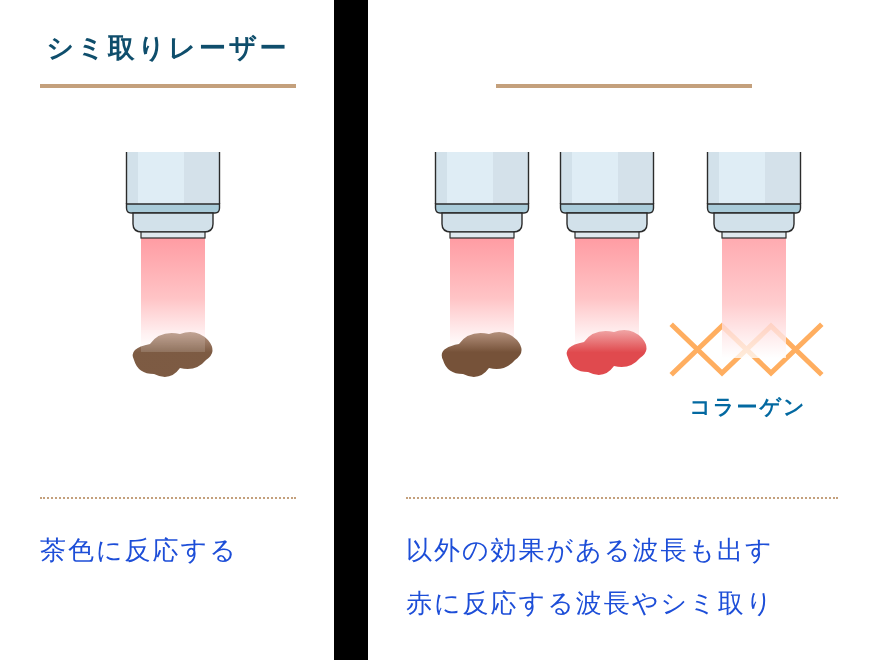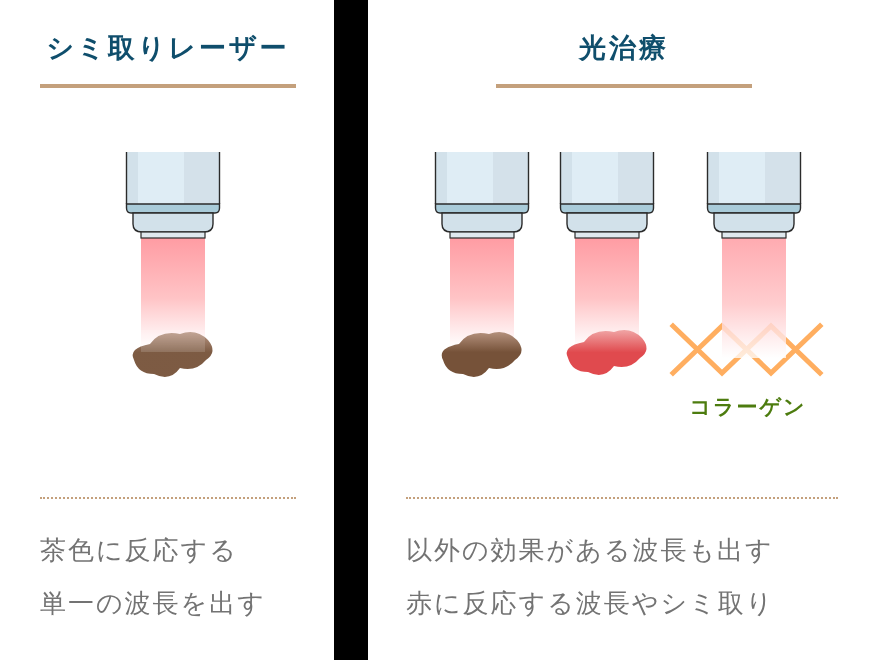--- a/index.html
+++ b/index.html
@@ -4,24 +4,24 @@
 <style>
   html,body{margin:0;padding:0;}
   body{width:880px;height:660px;position:relative;background:#ffffff;overflow:hidden;
        font-family:"DejaVu Sans","Liberation Sans",sans-serif;}
   .panel{position:absolute;top:0;height:660px;}
   .divider{position:absolute;left:334px;top:0;width:34px;height:660px;background:#000;}
   .title{position:absolute;top:30px;font-size:27px;font-weight:bold;color:#0f4e6c;
          letter-spacing:3px;text-align:center;white-space:nowrap;}
   .title-line{position:absolute;top:84px;height:4px;background:#c4a07c;}
   .dotline{position:absolute;top:497px;height:0;border-top:2px dotted #c4a07c;}
-  .desc{position:absolute;font-size:26px;color:#737373;line-height:53px;letter-spacing:2px;white-space:nowrap;}
+  .desc{position:absolute;font-size:26px;color:#1d4ed8;line-height:53px;letter-spacing:2px;white-space:nowrap;}
   .device{position:absolute;}
   .device svg{display:block;}
-  .label{position:absolute;font-size:21px;font-weight:bold;color:#4d7c0f;text-align:center;
+  .label{position:absolute;font-size:21px;font-weight:bold;color:#0369a1;text-align:center;
          line-height:34px;letter-spacing:2px;white-space:nowrap;}
 </style>
 </head>
 <body>
 
 <svg width="0" height="0" style="position:absolute">
   <defs>
     <linearGradient id="beamGrad" x1="0" y1="0" x2="0" y2="1">
       <stop offset="0" stop-color="#ff9ca3"></stop>
       <stop offset="0.55" stop-color="#ffc4c6"></stop>
@@ -71,28 +71,26 @@
           <use href="#brownSpot"></use>
         </g>
       <rect x="15" y="178" width="64" height="22" fill="#ffffff" opacity="0.15"></rect>
       <use href="#laserHead"></use>
     </svg>
   </div>
 
   <div class="dotline" style="left:40px;width:256px;"></div>
   <div class="desc" style="left:40px;top:524px;">
     <div>茶色に反応する</div>
-    <div>単一の波長を出す</div>
   </div>
 </div>
 
 <div class="divider"></div>
 
 <div class="panel" style="left:368px;width:512px;">
-  <div class="title" style="left:128px;width:256px;">光治療</div>
   <div class="title-line" style="left:128px;width:256px;"></div>
 </div>
 
 <div class="device" style="left:431px;top:152px;">
   <svg width="100" height="235" viewBox="-4 0 100 235">
     <rect x="15" y="86" width="64" height="110" fill="url(#beamGrad)"></rect>
     <g transform="translate(0,178)">
         <use href="#brownSpot"></use>
       </g>
     <use href="#laserHead"></use>

